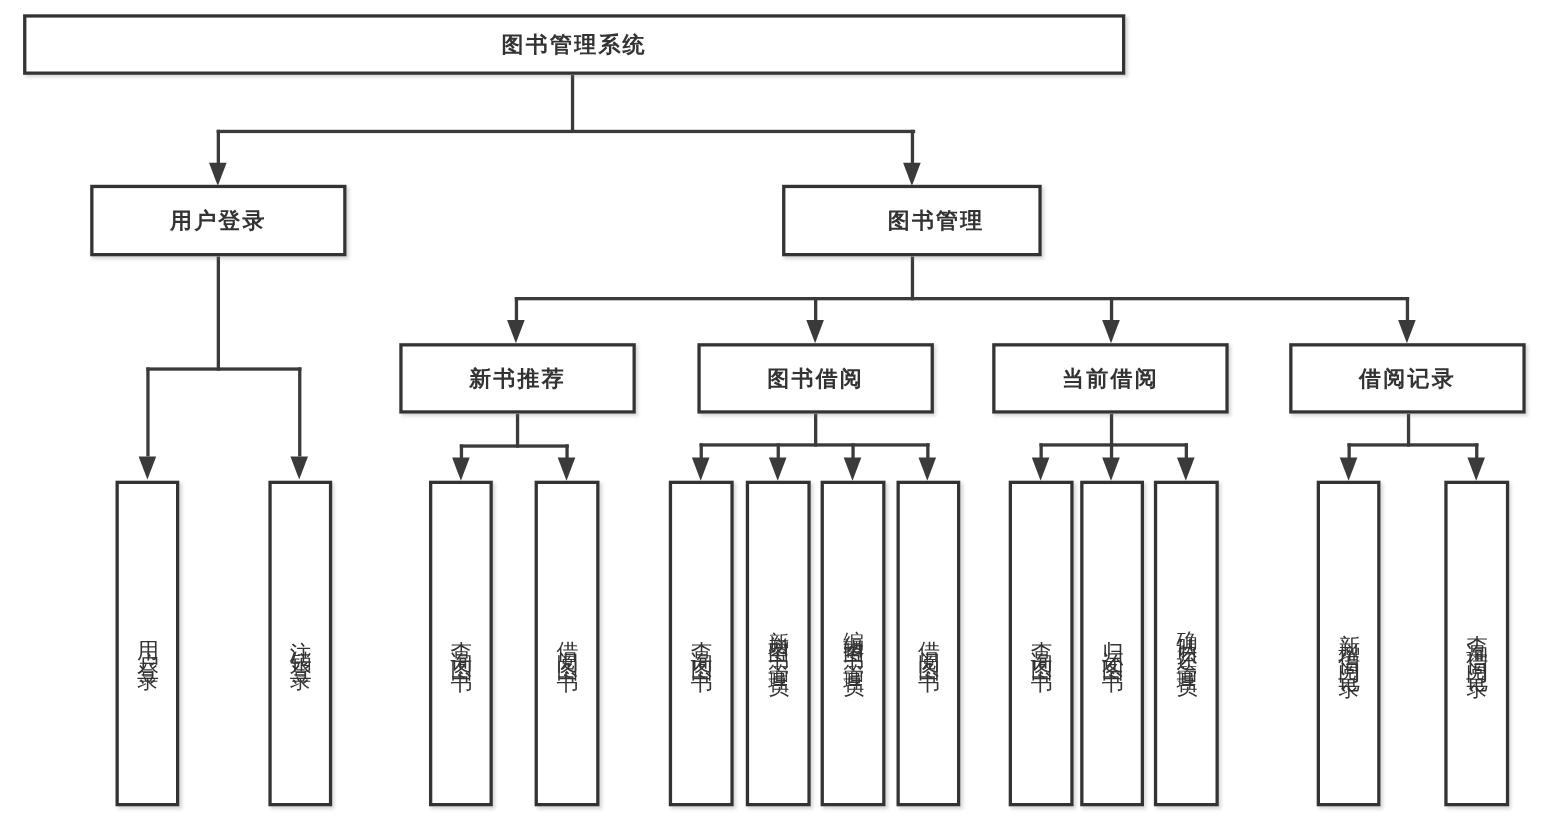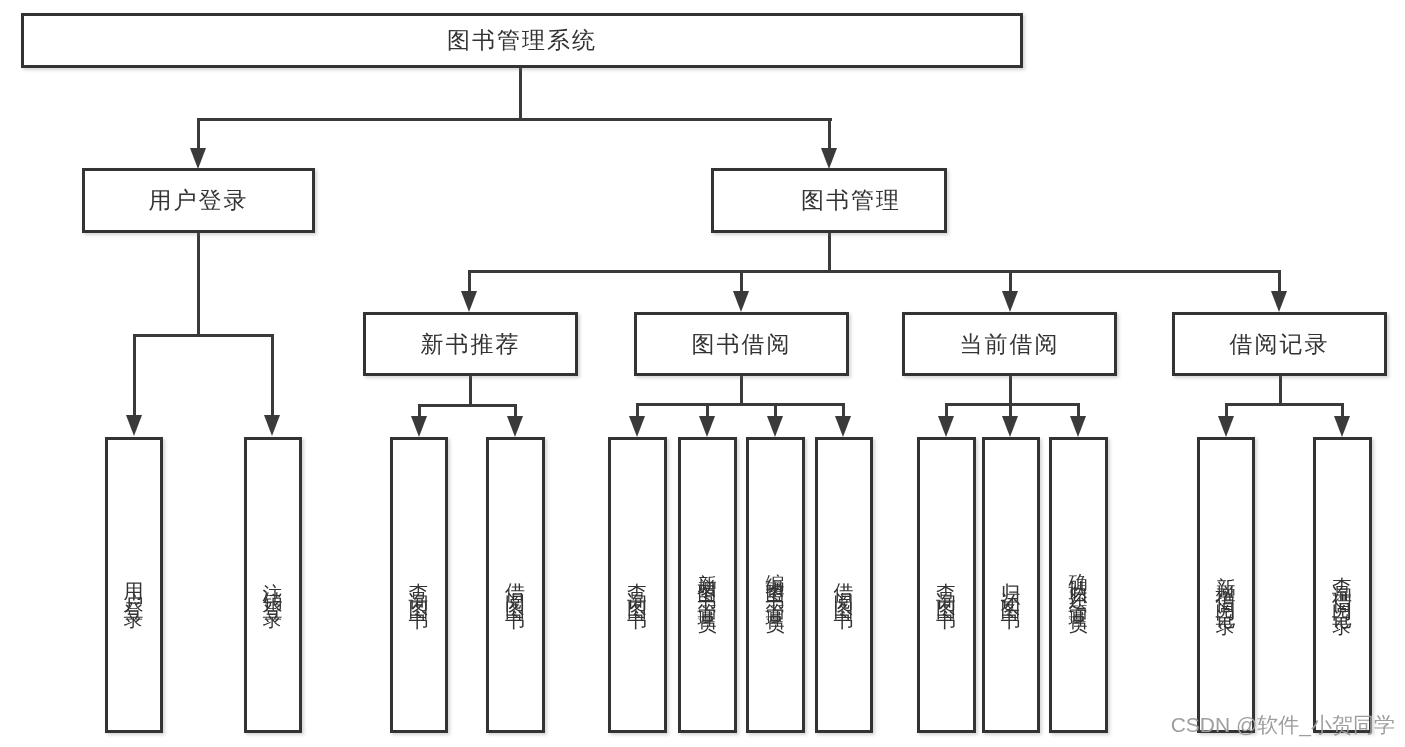--- a/index.html
+++ b/index.html
@@ -21,23 +21,24 @@
     background: #ffffff;
     border: 3px solid var(--border, #333333);
     color: var(--text, #333333);
     display: flex;
     align-items: center;
     justify-content: center;
     box-shadow: 2px 2px 3px rgba(120,120,120,0.30);
     z-index: 2;
   }
   .hlabel {
-    font-size: 23px;
+    font-size: 20px;
     letter-spacing: 2px;
     white-space: nowrap;
+    font-weight: bold;
   }
   .vtext {
     writing-mode: vertical-rl;
     text-orientation: mixed;
     font-size: 20px;
     letter-spacing: 9px;
     line-height: 1;
     white-space: nowrap;
   }
   .line {
@@ -189,15 +190,14 @@
     <span class="vtext" style="letter-spacing:6px; font-size:19px;">确认归还（管理员）</span>
   </div>
 
   <div class="node" style="left:1197px; top:437px; width:58px; height:296px;">
     <span class="vtext" style="letter-spacing:8px;">新增借阅记录</span>
   </div>
   <div class="node" style="left:1313px; top:437px; width:59px; height:296px;">
     <span class="vtext" style="letter-spacing:8px;">查询借阅记录</span>
   </div>
 
-  <div class="watermark">CSDN @软件_小贺同学</div>
 
 </div>
 
 </body></html>

